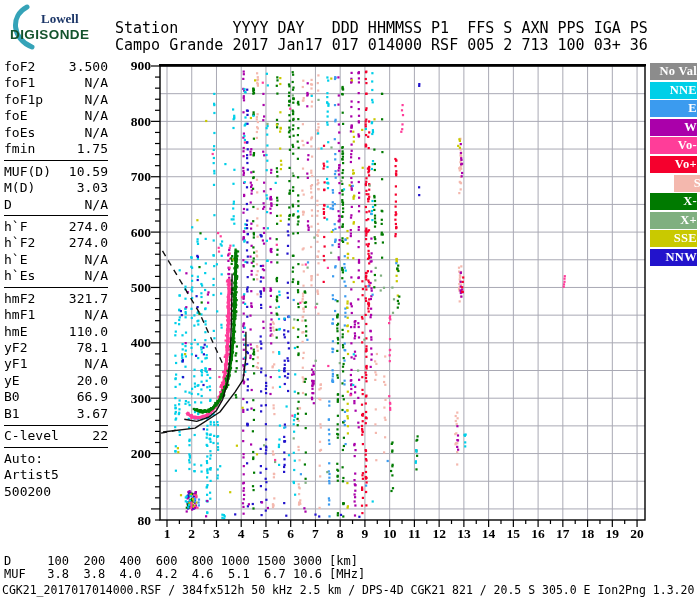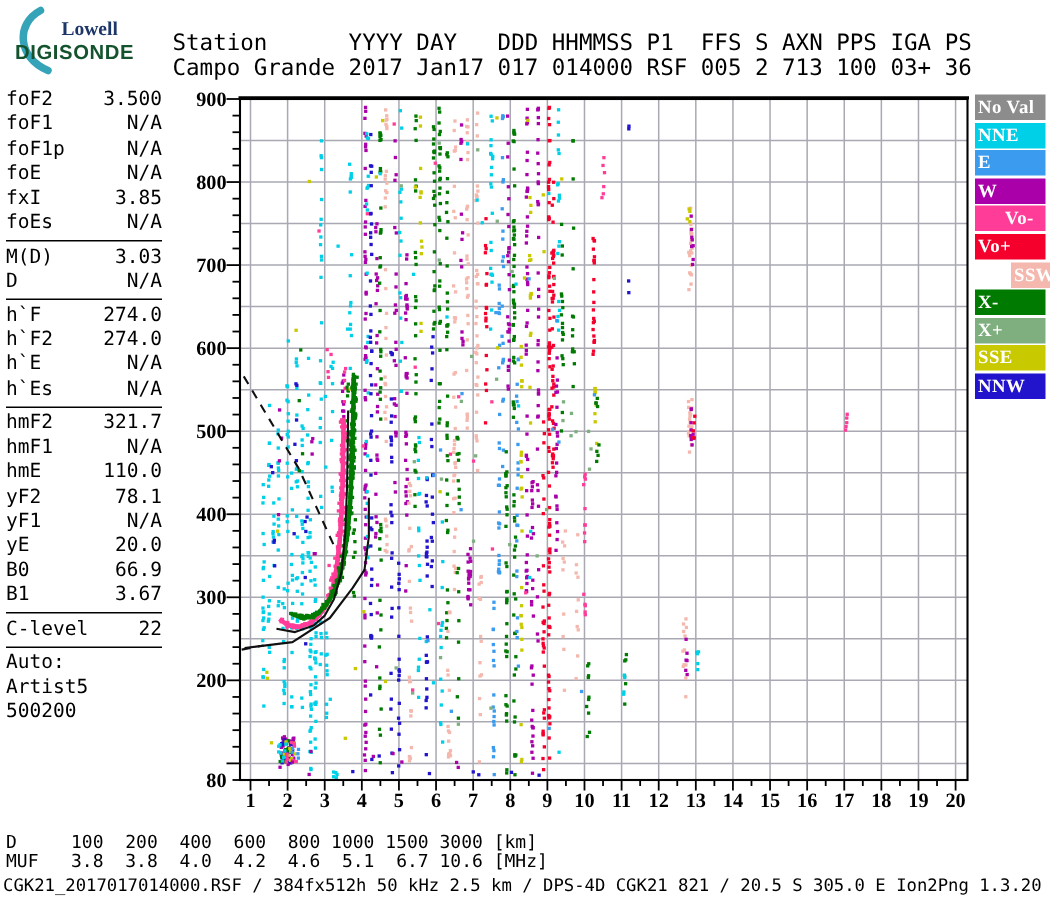--- a/index.html
+++ b/index.html
@@ -15,21 +15,21 @@
   #logo .lowell{position:absolute;left:37px;top:7px;font:bold 13px "Liberation Serif",serif;color:#1c3668;}
   #logo .digi{position:absolute;left:6px;top:23px;font:bold 13.5px "Liberation Sans",sans-serif;color:#14532d;letter-spacing:.4px;}
   
   #params{left:4px;top:59px;width:104px;font-size:13px;}
   .prow{display:flex;justify-content:space-between;height:16.45px;line-height:16.45px;}
   .prow .v{text-align:right;}
   #params hr{border:0;border-top:1.3px solid #000;margin:2.5px 0;}
   
   #legend{left:650px;top:63px;width:48px;}
   .lg-item{width:47px;height:17px;margin-bottom:1.6px;box-sizing:border-box;
-           padding:1px 0 0 2px;color:#fff;font:bold 12.5px "Liberation Serif",serif;letter-spacing:.3px;}
+           padding:1px 0 0 2px;color:#fff;font:bold 12.5px "Liberation Serif",serif;letter-spacing:.3px;text-align:right;}
   
   .brow{left:4px;font-size:12px;line-height:13px;}
   .brow.d{top:555px;} .brow.m{top:568px;}
   .footer{left:2px;top:584px;font-size:11.5px;line-height:12px;}
   svg text{font-family:"Liberation Serif",serif;font-weight:bold;}
 </style>
 </head>
 <body>
 
 <svg id="plot" class="abs" style="left:0;top:0" width="700" height="600">
@@ -2913,28 +2913,32 @@
     </div>
     <div class="prow">
       <span>foF1p</span>
       <span class="v">N/A</span>
     </div>
     <div class="prow">
       <span>foE</span>
       <span class="v">N/A</span>
     </div>
     <div class="prow">
-      <span>fxI</span>
-      <span class="v">3.85</span>
-    </div>
-    <div class="prow">
       <span>foEs</span>
       <span class="v">N/A</span>
     </div>
+    <div class="prow">
+      <span>fmin</span>
+      <span class="v">1.75</span>
+    </div>
     <hr>
+    <div class="prow">
+      <span>MUF(D)</span>
+      <span class="v">10.59</span>
+    </div>
     <div class="prow">
       <span>M(D)</span>
       <span class="v">3.03</span>
     </div>
     <div class="prow">
       <span>D</span>
       <span class="v">N/A</span>
     </div>
     <hr>
     <div class="prow">

